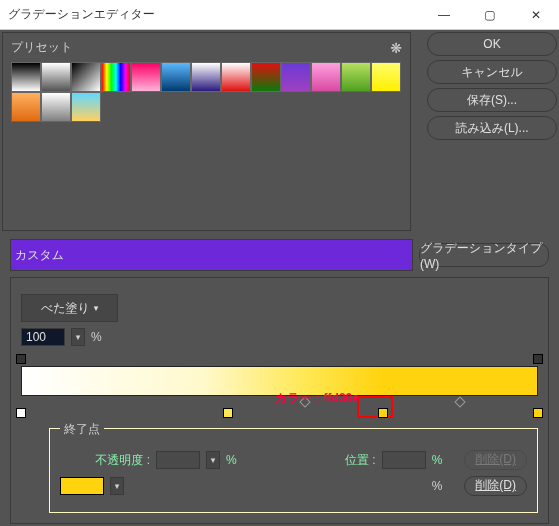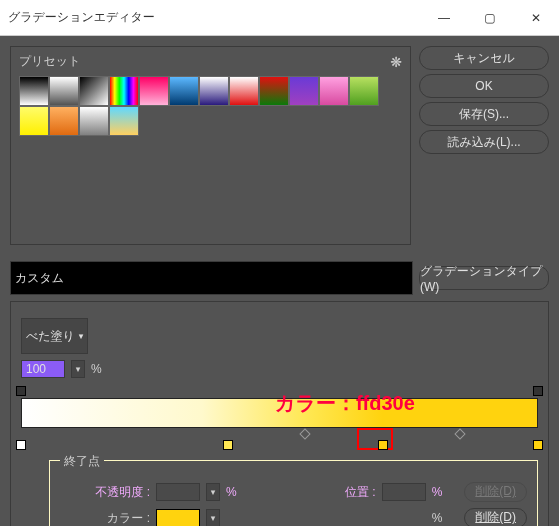--- a/index.html
+++ b/index.html
@@ -1,54 +1,54 @@
 <!DOCTYPE html>
 <html><head>
 <meta charset="utf-8">
 <style>
   * { box-sizing: border-box; font-family: "Hiragino Kaku Gothic ProN", "Meiryo", sans-serif; font-size: 12px; }
   body { margin: 0; background: #535353; width: 559px; height: 526px; color: #d0d0d0; }
-  .titlebar { height: 36px; background: #fff; display: flex; align-items: center; padding-left: 8px; border-bottom: 1px solid #ccc; }
+  .titlebar { height: 30px; background: #fff; display: flex; align-items: center; padding-left: 8px; border-bottom: 1px solid #ccc; }
   .titlebar-title { flex: 1; color: #333; }
   .winbtn { width: 46px; height: 30px; display: flex; align-items: center; justify-content: center; color: #333; cursor: pointer; }
-  .content { display: flex; padding: 10px; gap: 8px; }
+  .content { display: flex; padding: 2px; gap: 16px; }
   .leftcol { flex: 1; }
   .rightcol { width: 130px; display: flex; flex-direction: column; gap: 4px; }
   .panel { border: 1px solid #3a3a3a; padding: 6px 8px 8px 8px; background: #535353; }
   .panel-header { display: flex; align-items: center; margin-bottom: 6px; }
   .panel-title { flex: 1; color: #cfcfcf; }
   .gear { color: #cfcfcf; cursor: pointer; font-size: 14px; }
   .presets { background: #535353; height: 160px; }
   .preset-grid { display: flex; flex-wrap: wrap; gap: 0; }
   .swatch { width: 30px; height: 30px; border: 1px solid #666; }
   .btn { background: #535353; border: 1px solid #3a3a3a; border-radius: 12px; height: 24px; color: #e0e0e0; display: flex; align-items: center; justify-content: center; cursor: pointer; }
   .row { display: flex; align-items: center; gap: 6px; margin: 6px 0; }
   .label { color: #cfcfcf; text-align: right; }
-  .input-text { background: #000000; border: 1px solid #3a3a3a; color: #e0e0e0; height: 24px; padding: 16px 4px; }
+  .input-text { background: #6d28d9; border: 1px solid #3a3a3a; color: #e0e0e0; height: 32px; padding: 6px 4px; }
   .input-text.name { flex: 1; }
-  .dropdown { background: #464646; border: 1px solid #3a3a3a; color: #e0e0e0; height: 36px; padding: 0 4px; display: flex; align-items: center; gap: 4px; cursor: pointer; }
+  .dropdown { background: #464646; border: 1px solid #3a3a3a; color: #e0e0e0; height: 28px; padding: 0 19px; display: flex; align-items: center; gap: 4px; cursor: pointer; }
   .chev { font-size: 9px; }
   .grad-area { margin-top: 8px; position: relative; }
   .grad-bar { height: 30px; background: linear-gradient(to right, #fff 0%, #fff9cc 35%, #ffe854 55%, #ffd30e 70%, #ffd30e 100%); border: 1px solid #222; }
   .opacity-stops, .color-stops { position: relative; height: 12px; }
   .ostop, .cstop { position: absolute; width: 10px; height: 10px; transform: translateX(-50%); }
   .ostop { top: 0; background: #333; border: 1px solid #000; }
   .cstop { bottom: 0; border: 1px solid #000; }
   .diamond { position: absolute; width: 8px; height: 8px; transform: translateX(-50%) rotate(45deg); border: 1px solid #999; top: 2px; }
   .selected-highlight { position: absolute; border: 2px solid red; width: 36px; height: 22px; left: 68.5%; top: 0; transform: translateX(-50%); pointer-events: none; }
   .group-box { border: 1px solid #fef9c3; margin-top: 10px; padding: 8px 10px 10px 10px; position: relative; margin-left: 28px; }
   .group-title { position: relative; top: -16px; background: #535353; display: inline-block; padding: 0 4px; color: #cfcfcf; }
-  .disabled { color: #f0abfc; }
+  .disabled { color: #86efac; }
   .colorswatch { width: 44px; height: 18px; background: #ffd30e; border: 1px solid #000; cursor: pointer; }
   .smallbtn { width: 14px; height: 18px; background: #464646; border: 1px solid #3a3a3a; display: flex; align-items: center; justify-content: center; cursor: pointer; }
   .btn-s { background: #535353; border: 1px solid #3a3a3a; height: 20px; padding: 0 10px; color: #e0e0e0; cursor: pointer; border-radius: 10px; text-decoration: underline; }
   .btn-s.disabled { color: #7a7a7a; border-color: #4a4a4a; cursor: default; }
-  .annot { position: absolute; color: #ff0040; font-size: 20px; font-weight: bold; left: 275px; top: 390px; pointer-events: none; }
+  .annot { position: absolute; color: #ff0040; font-size: 12px; font-weight: bold; left: 275px; top: 390px; pointer-events: none; }
   .red-box { border: 2px solid red; position: absolute; pointer-events: none; }
-  .num-input { background: #8b5cf6; border: 1px solid #3a3a3a; color: #e0e0e0; width: 44px; height: 18px; padding: 0 4px; }
+  .num-input { background: #0f172a; border: 1px solid #3a3a3a; color: #e0e0e0; width: 44px; height: 18px; padding: 0 4px; }
 </style>
 </head>
 <body>
 
 <div class="titlebar">
   <span class="titlebar-title">グラデーションエディター</span>
   <div class="winbtn">—</div>
   <div class="winbtn">▢</div>
   <div class="winbtn close">✕</div>
 </div>
@@ -76,22 +76,22 @@
             <div class="swatch" style="background: linear-gradient(rgb(183, 224, 96), rgb(80, 160, 32));"></div>
             <div class="swatch" style="background: linear-gradient(rgb(255, 252, 106), rgb(255, 240, 0));"></div>
             <div class="swatch" style="background: linear-gradient(rgb(255, 176, 96), rgb(224, 106, 16));"></div>
             <div class="swatch" style="background: linear-gradient(rgb(255, 255, 255), rgb(128, 128, 128));"></div>
             <div class="swatch" style="background: linear-gradient(rgb(96, 216, 255), rgb(255, 208, 96));"></div>
           </div>
       </div>
     </div>
   </div>
   <div class="rightcol">
+    <div class="btn">OK</div>
     <div class="btn">キャンセル</div>
-    <div class="btn">OK</div>
     <div class="btn">保存(S)...</div>
     <div class="btn">読み込み(L)...</div>
   </div>
 </div>
 
 <div style="padding: 0 10px;">
   <div class="row">
     <input class="input-text name" value="カスタム" style="">
     <div class="btn" style="width:130px;border-radius:10px">グラデーションタイプ(W)</div>
   </div>
@@ -139,21 +139,20 @@
             </div>
           <span class="disabled">%</span>
           <span style="flex:1"></span>
           <span class="label disabled">位置 :</span>
           <input class="num-input" disabled="" style="background: rgb(74, 74, 74);">
           <span class="disabled">%</span>
           <span style="width:10px"></span>
           <div class="btn-s disabled">削除(D)</div>
         </div>
         <div class="row">
-          <span class="label" style="width:90px">カラー :</span>
           <div class="colorswatch"></div>
           <div class="smallbtn">
               <span class="chev">▾</span>
             </div>
           <span style="flex:1"></span>
           <span>%</span>
           <span style="width:10px"></span>
           <div class="btn-s">削除(D)</div>
         </div>
       </div>

